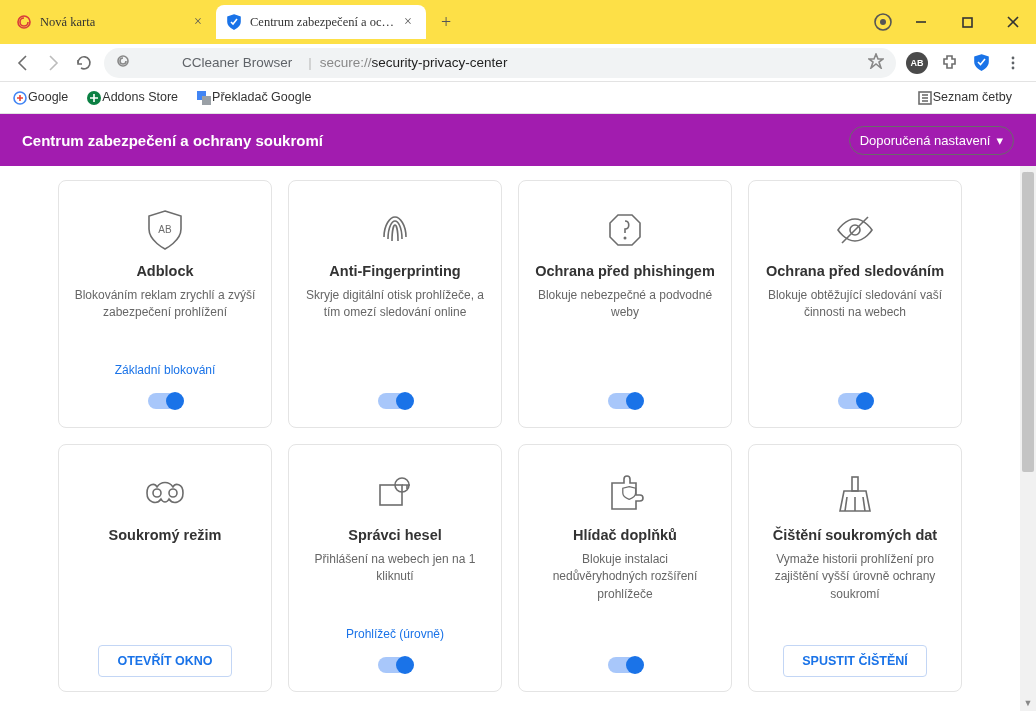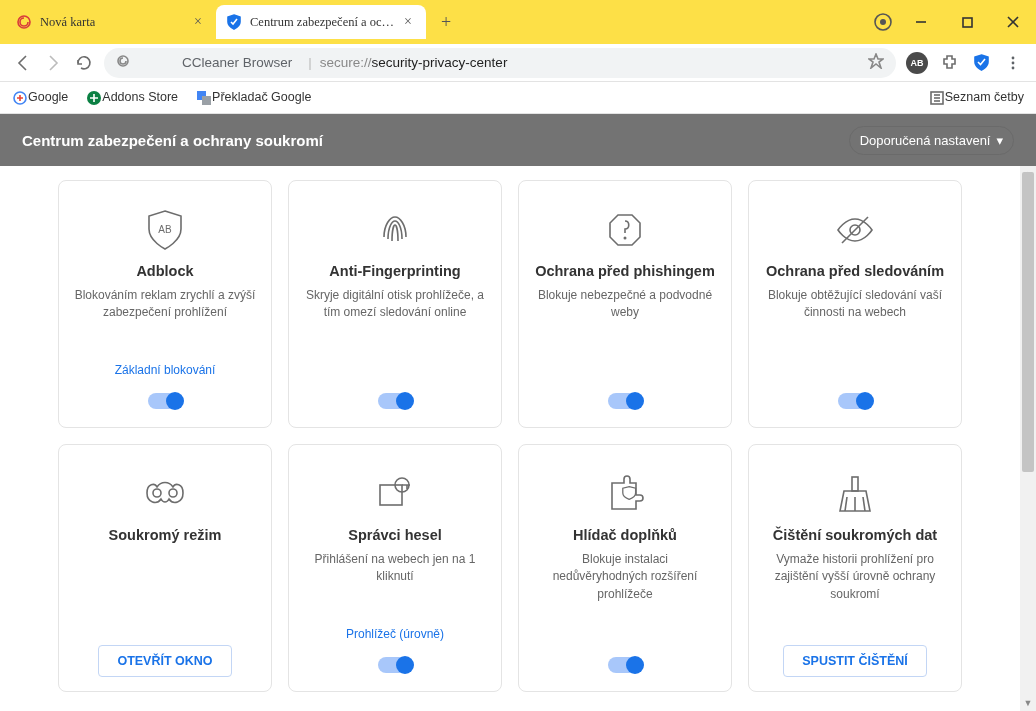--- a/index.html
+++ b/index.html
@@ -26,21 +26,21 @@
   .addr .sep { color:#bbb; margin:0 8px;}
   .addr .url1 { color:#888; }
   .addr .url2 { color:#222; font-weight:500;}
   .ricons { display:flex; align-items:center; gap:2px;}
   .ricon { width:30px; height:30px; display:flex; align-items:center; justify-content:center; font-size:16px; color:#5f6368;}
   
   .bookbar { height:32px; background:#fff; border-bottom:1px solid #e3e3e3; display:flex; align-items:center; padding:0 12px; font-size:12.5px; color:#333;}
   .bookitem { display:flex; align-items:flex-start; margin-right:18px; }
   .bookright { margin-left:auto; display:flex; align-items:center; gap:6px;}
   
-  .pageheader { height:52px; background:#737373; color:#fff; display:flex; align-items:center; padding:0 22px;}
+  .pageheader { height:52px; background:#a21caf; color:#fff; display:flex; align-items:center; padding:0 22px;}
   .pageheader .title { font-size:15px; font-weight:600;}
   .settingsbtn { margin-left:auto; font-size:13px; display:flex; align-items:flex-end; gap:6px; border:1px solid #6a6a6a; padding:6px 10px; border-radius:16px;}
   
   .viewport { position:relative; height:calc(711px - 44px - 38px - 32px - 52px); overflow:hidden; background:#fff;}
   .scrollbody { position:absolute; top:0; left:0; right:16px; bottom:0; overflow:hidden; background:#fff;}
   .grid { display:grid; grid-template-columns: repeat(4, 214px); gap:16px; justify-content:center; padding:14px 0 20px 0;}
   .card { border:1px solid #e4e4e4; border-radius:8px; background:#fff; display:flex; flex-direction:column; align-items:center; padding:20px 14px 14px 14px; min-height:248px;}
   .card .icon { height:58px; display:flex; align-items:center; justify-content:center; color:#6d6d6d;}
   .card h3 { font-size:14.5px; font-weight:600; color:#333; text-align:center; margin-top:4px;}
   .card p { font-size:12px; color:#666; text-align:center; margin-top:8px; line-height:1.45;}
@@ -182,21 +182,21 @@
     <span>Addons Store</span>
   </div>
   <div class="bookitem">
     <svg width="16" height="16" viewBox="0 0 16 16">
         <rect x="1" y="1" width="9" height="9" fill="#4285f4" stroke="none"></rect>
         <rect x="6" y="6" width="9" height="9" fill="#9aa0a6" stroke="none"></rect>
       </svg>
     <span>Překladač Google</span>
   </div>
   <div class="bookright">
-    <div class="bookitem" style="margin-right:0">
+    <div class="bookitem" style="margin-right:12px">
       <svg width="16" height="16" viewBox="0 0 16 16">
           <rect x="2" y="2" width="12" height="12"></rect>
           <line x1="5" y1="5" x2="11" y2="5"></line>
           <line x1="5" y1="8" x2="11" y2="8"></line>
           <line x1="5" y1="11" x2="11" y2="11"></line>
         </svg>
       <span>Seznam četby</span>
     </div>
   </div>
 </div>

